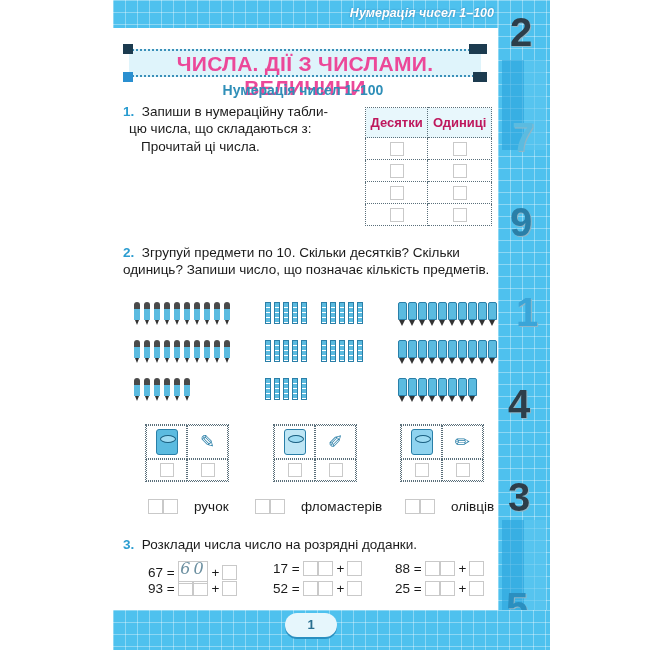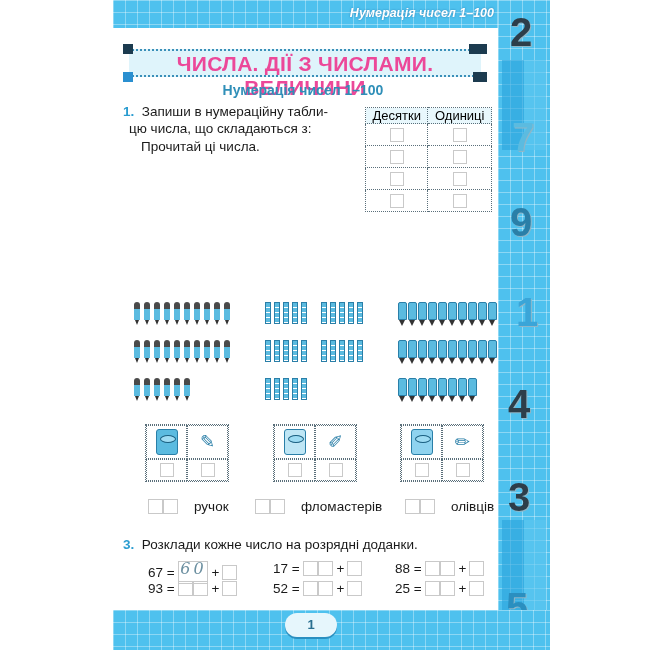--- a/index.html
+++ b/index.html
@@ -41,21 +41,21 @@
   #subtitle { position: absolute; left: 0; width: 380px; top: 54px; text-align: center; color: #2f8fb8; font-weight: bold; font-size: 14px; }
 
   .num { color: #2a9cd0; font-weight: bold; }
   .task-text { font-size: 13.5px; line-height: 17px; }
 
   #task1 { position: absolute; left: 10px; top: 75px; width: 230px; }
   #task1 .lines { margin-left: 98px; margin-top: 8px; font-size: 13.5px; line-height: 16.5px; }
   #task1 .read { margin-left: 18px; margin-top: 1px; }
 
   #table1 { position: absolute; left: 252px; top: 79px; width: 127px; border: 1px dotted #5a6f7a; border-collapse: collapse; }
-  #table1 th { color: #000000; font-weight: normal; font-size: 13px; height: 16px; border: 1px dotted #5a6f7a; background: #e8f7fc; padding: 0 2px; }
+  #table1 th { color: #be185d; font-weight: bold; font-size: 13px; height: 30px; border: 1px dotted #5a6f7a; background: #e8f7fc; padding: 0 2px; }
   #table1 td { height: 22px; border: 1px dotted #5a6f7a; text-align: center; }
   .cellbox { display: inline-block; width: 14px; height: 14px; border: 1px solid #c9c9c9; vertical-align: middle; }
 
   #task2 { position: absolute; left: 10px; top: 216px; width: 370px; }
 
   .group { position: absolute; top: 274px; }
   .row { display: flex; gap: 2px; margin-bottom: 14px; height: 24px; }
   .pen { width: 8px; height: 24px; position: relative; }
   .pen .b { position: absolute; left: 1px; top: 0; width: 6px; height: 18px; border-radius: 3px 3px 0 0; background: linear-gradient(#4a4a4a 0 40%, #5bbbe0 40% 100%); }
   .pen .t { position: absolute; left: 2px; top: 18px; width: 0; height: 0; border-left: 2px solid transparent; border-right: 2px solid transparent; border-top: 5px solid #333; }
@@ -141,20 +141,23 @@
             <td><span class="cellbox"></span></td>
             <td><span class="cellbox"></span></td>
           </tr>
       <tr>
             <td><span class="cellbox"></span></td>
             <td><span class="cellbox"></span></td>
           </tr>
     </tbody>
       </table>
 
+    <div id="task2" class="task-text">
+      <span class="num">2.</span>&nbsp; <span>Згрупуй предмети по 10. Скільки десятків? Скільки одиниць? Запиши число, що позначає кількість предметів.</span>
+    </div>
 
     <div class="group" style="left:20px">
       <div class="row">
         <div class="pen">
             <div class="b"></div>
             <div class="t"></div>
           </div>
           <div class="pen">
             <div class="b"></div>
             <div class="t"></div>
@@ -480,21 +483,21 @@
         <span class="bx"></span>
       <span class="lbl">фломастерів</span>
     </div>
     <div class="ans" style="left:292px">
       <span class="bx"></span>
         <span class="bx"></span>
       <span class="lbl">олівців</span>
     </div>
 
     <div id="task3" class="task-text">
-      <span class="num">3.</span>&nbsp; <span>Розклади кожне число на розрядні доданки.</span>
+      <span class="num">3.</span>&nbsp; <span>Розклади числа число на розрядні доданки.</span>
     </div>
 
     <div class="eq" style="left:35px;top:533px">
       <span>67 =</span>&nbsp;
       <span class="hand">60</span>
       <span class="pl">+</span>
       <span class="bx"></span>
     </div>
     <div class="eq" style="left:35px;top:553px">
       <span>93 =</span>&nbsp;

